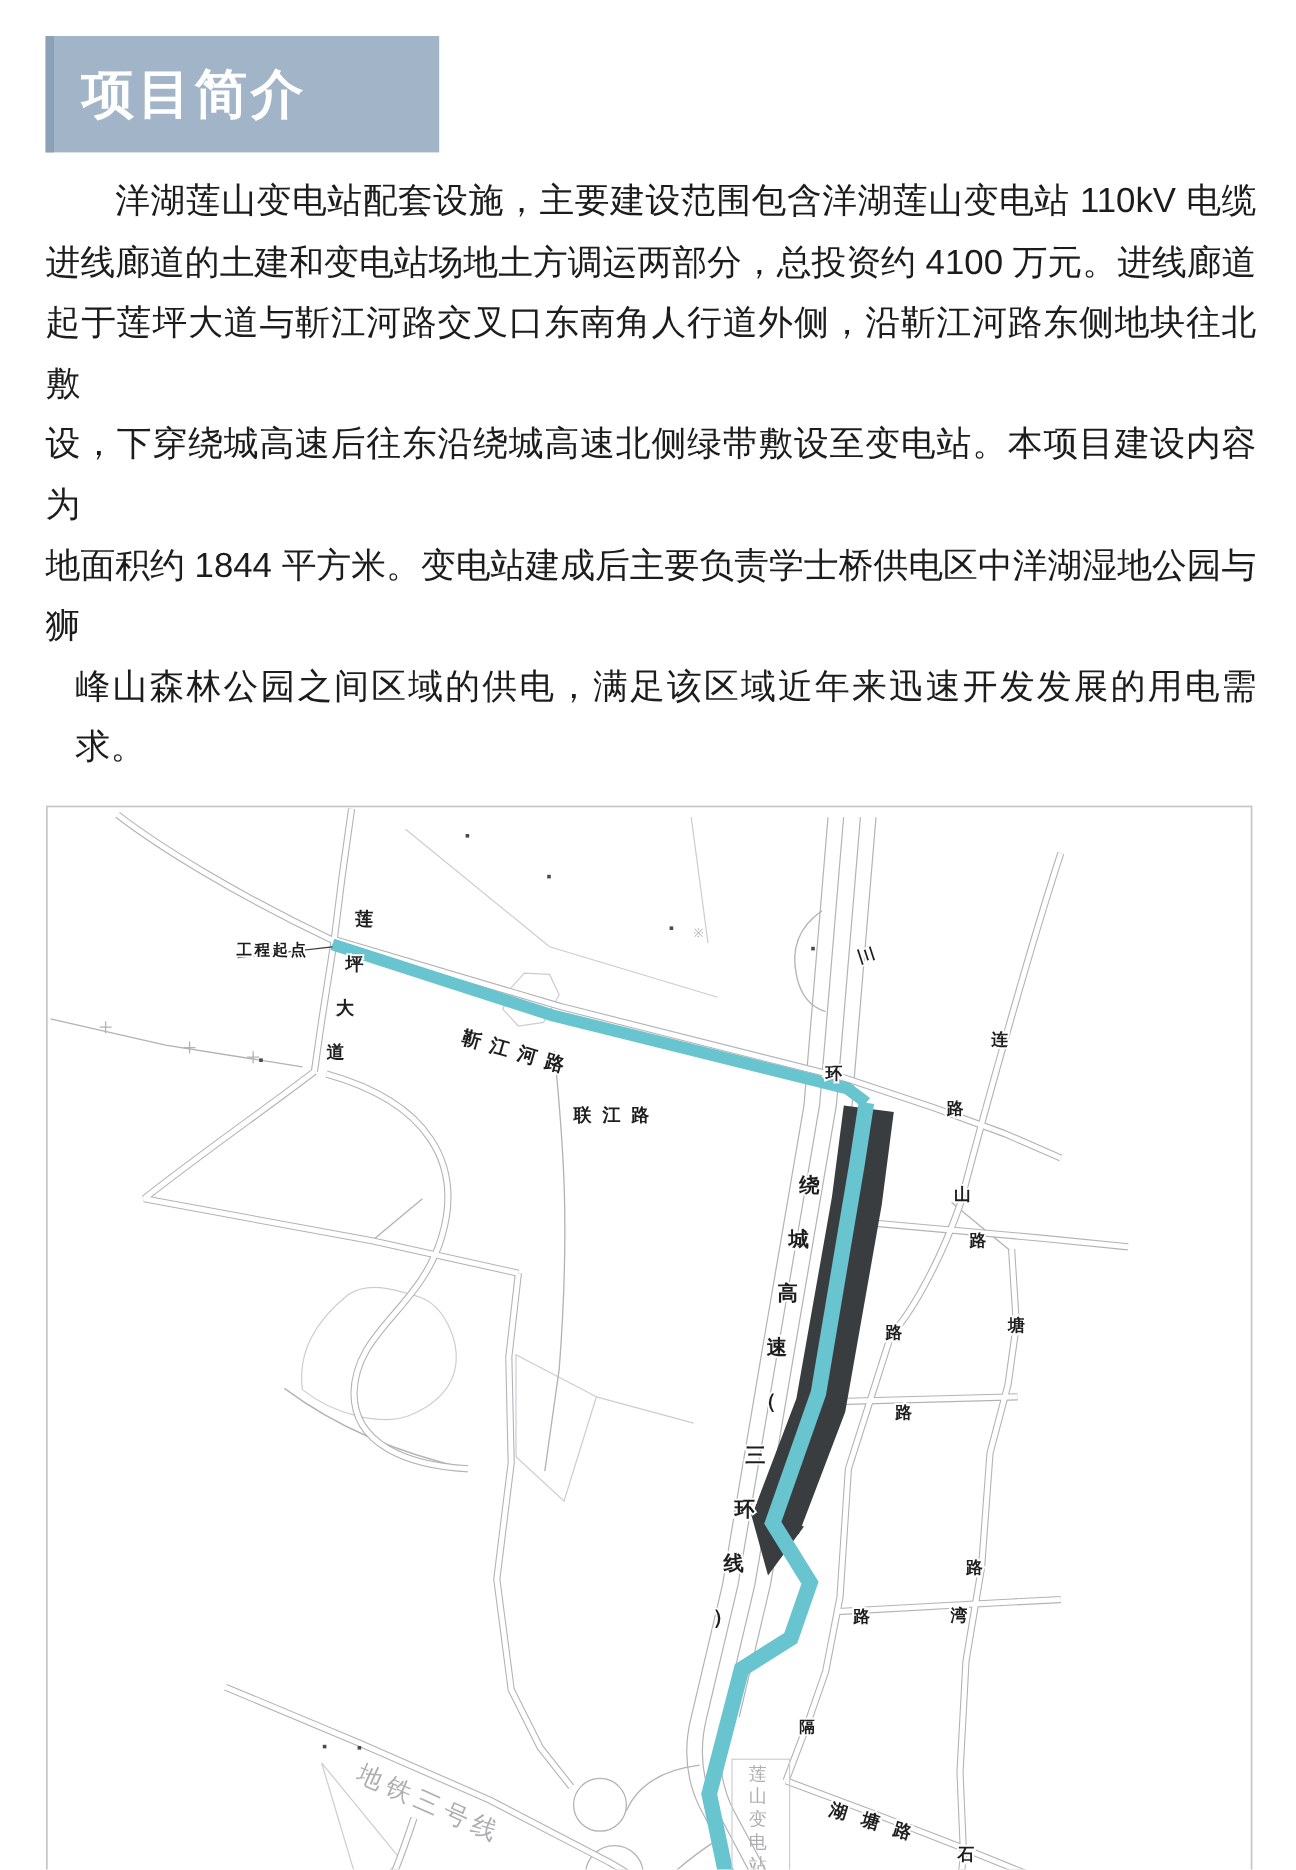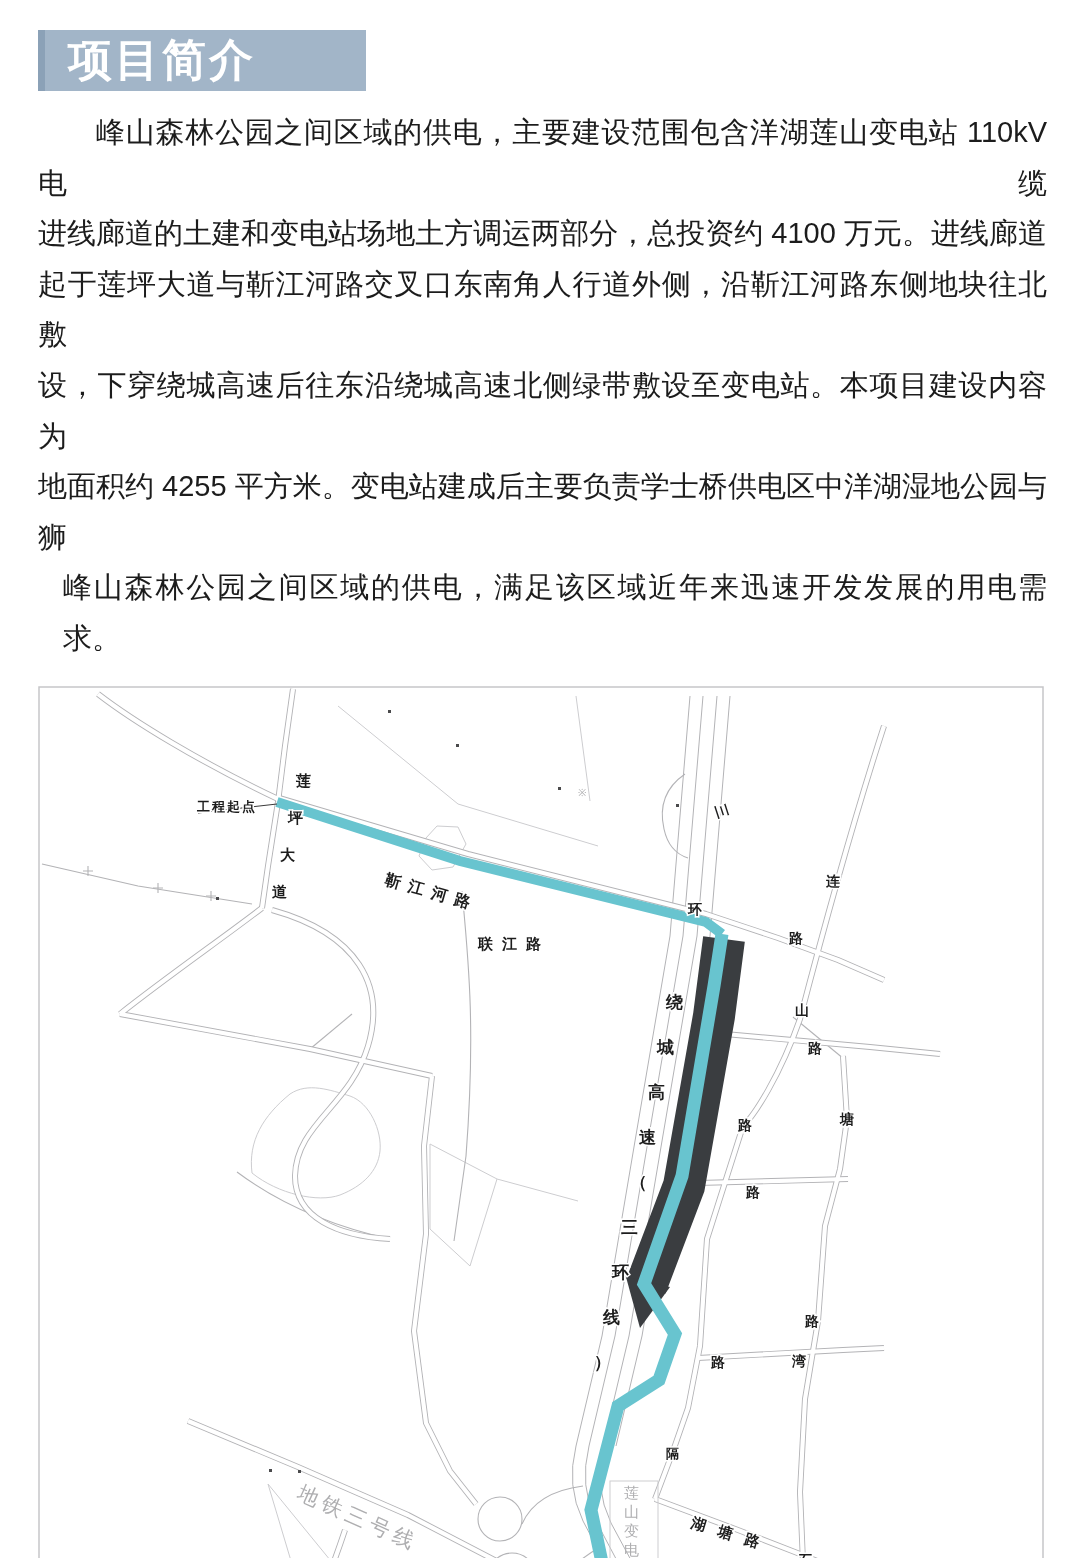--- a/index.html
+++ b/index.html
@@ -1,18 +1,18 @@
 <!DOCTYPE html>
 <html style="--title_bar: #a2b5c8; --title_bar_edge: #8ba1b7; --title_text: #ffffff; --body_text: #1c1c1c; --route_teal: #68c4cf; --corridor_dark: #3a3d40; --road_gray: #b3b3b6; --parcel_gray: #cdcdd0; --map_border: #c6c6c9; --label_dark: #1d1d1d; --label_gray: #aeaeb0;"><head>
 <meta charset="utf-8">
 <style>
   html,body{margin:0;padding:0;background:#ffffff;}
   body{width:1080px;height:1558px;overflow:hidden;
        font-family:"Liberation Sans","DejaVu Sans",sans-serif;color:var(--body_text,#1c1c1c);}
-  .title-bar{position:relative;margin:30px 0 0 38px;width:328px;height:61px;
+  .title-bar{position:relative;margin:30px 0 0 38px;width:328px;height:97px;
              background:var(--title_bar,#a2b5c8);display:flex;align-items:center;}
   .title-edge{position:absolute;left:0;top:0;width:7px;height:100%;background:var(--title_bar_edge,#8ba1b7);}
   .title-bar h1{margin:0 0 0 30px;font-size:44px;font-weight:bold;letter-spacing:3px;
                 color:var(--title_text,#fff);}
   .intro{margin:16px 33px 0 38px;font-size:29px;line-height:50.6px;font-weight:500;
          color:var(--body_text,#1c1c1c);}
   .intro .line{text-align:justify;text-align-last:justify;white-space:normal;}
   .intro .line.first{text-indent:2em;}
   .intro .line.last{text-align-last:left;margin-left:25px;}
   .map-figure{margin:22px 0 0 38px;width:1006px;height:1054px;}
@@ -39,25 +39,25 @@
 </style>
 </head>
 <body>
 
 <div class="title-bar">
   <div class="title-edge"></div>
   <h1>项目简介</h1>
 </div>
 
 <div class="intro" id="intro">
-    <div class="line first">峰山森林公园之间区域的供电，主要建设范围包含洋湖莲山变电站 110kV 电缆</div>
+    <div class="line first">洋湖莲山变电站配套设施，主要建设范围包含洋湖莲山变电站 110kV 电缆</div>
     <div class="line">进线廊道的土建和变电站场地土方调运两部分，总投资约 4100 万元。进线廊道</div>
     <div class="line">起于莲坪大道与靳江河路交叉口东南角人行道外侧，沿靳江河路东侧地块往北敷</div>
     <div class="line">设，下穿绕城高速后往东沿绕城高速北侧绿带敷设至变电站。本项目建设内容为</div>
-    <div class="line">地面积约 4255 平方米。变电站建成后主要负责学士桥供电区中洋湖湿地公园与狮</div>
+    <div class="line">地面积约 1844 平方米。变电站建成后主要负责学士桥供电区中洋湖湿地公园与狮</div>
     <div class="line last">峰山森林公园之间区域的供电，满足该区域近年来迅速开发发展的用电需求。</div>
   </div>
 
 <div class="map-figure">
   <svg id="map-svg" width="1006" height="1054" viewBox="0 0 1006 1054" xmlns="http://www.w3.org/2000/svg">
 
     <rect class="mborder" x="1" y="1" width="1004" height="1052"></rect>
 
     <g id="parcels">
       <path class="faint" d="M300,20 L420,118 560,160"></path>

